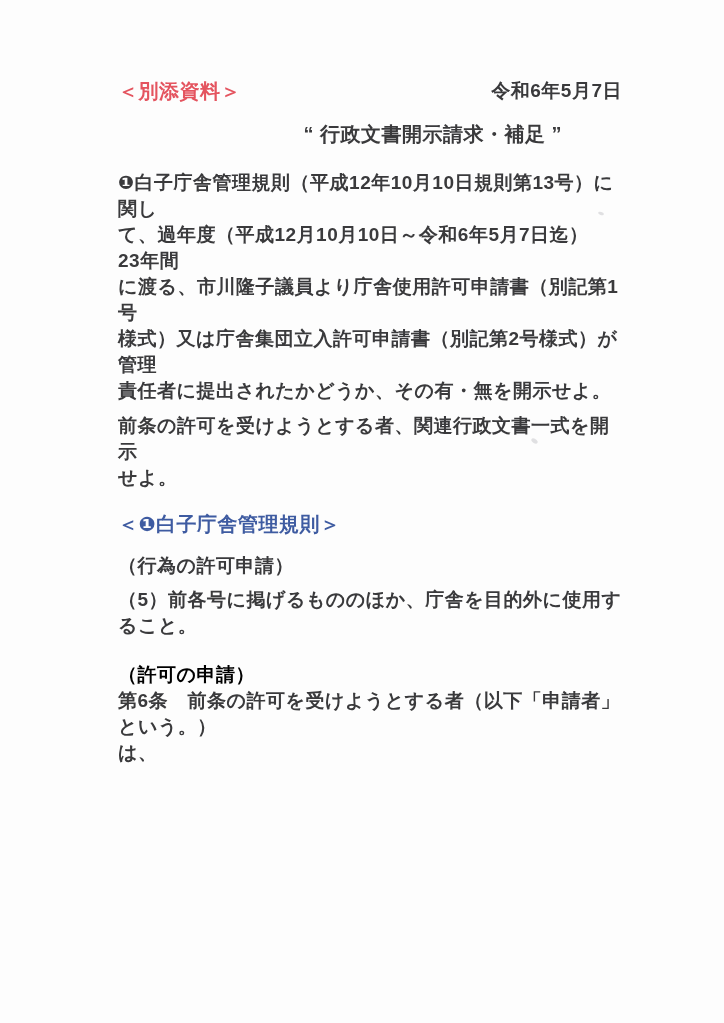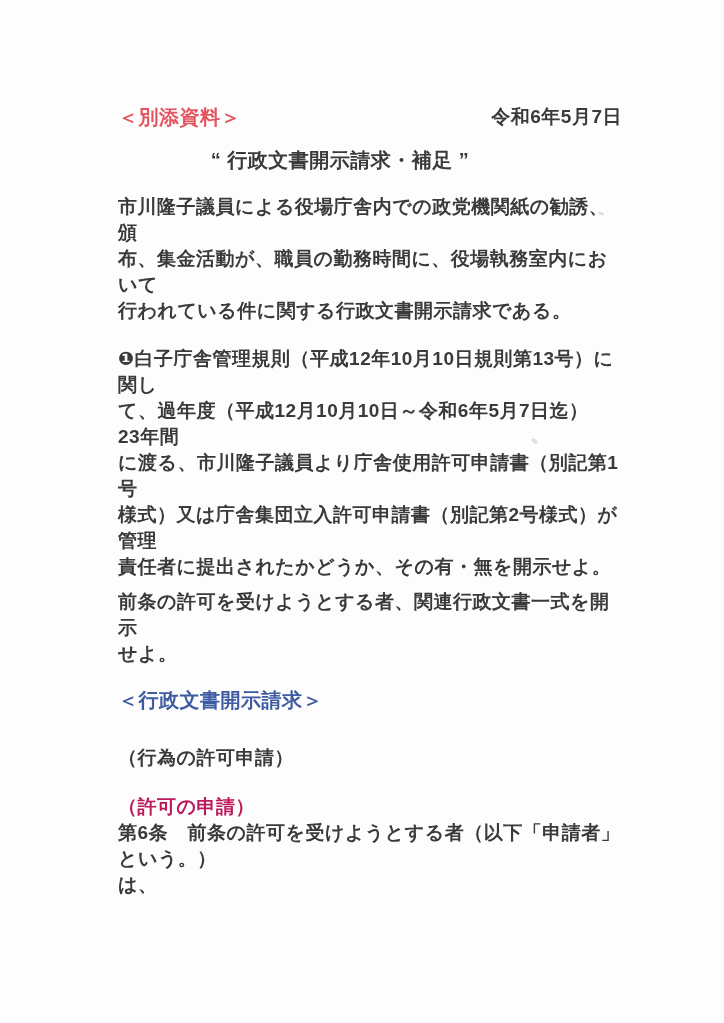--- a/index.html
+++ b/index.html
@@ -10,21 +10,21 @@
   .page {
     position: relative;
     width: 724px;
     height: 1023px;
     background: #fdfdfd;
     overflow: hidden;
     font-family: "Liberation Sans", "DejaVu Sans", sans-serif;
     font-weight: bold;
     color: #3a3a3c;
     box-sizing: border-box;
-    padding: 104px 102px 0 118px;
+    padding: 78px 102px 0 118px;
     font-size: 19px;
     line-height: 26px;
     letter-spacing: 0.5px;
   }
   .para, .caption, .heading {
     margin: 0;
     white-space: pre-line;
   }
   .header-row {
     display: flex;
@@ -32,40 +32,40 @@
     align-items: flex-start;
   }
   .attachment-label {
     color: #e4545f;
     font-size: 20px;
   }
   .doc-date {
     font-size: 19px;
   }
   .doc-title {
-    text-align: center;
+    text-align: right;
     margin-top: 16px;
     margin-right: 60px;
     font-size: 20px;
     line-height: 28px;
   }
   .intro       { margin-top: 20px; }
   .item1       { margin-top: 22px; }
   .item2       { margin-top: 9px; }
   .rules-heading {
     margin-top: 20px;
     color: #3e5ba1;
     font-size: 20px;
   }
-  .art5-caption { margin-top: 32px; }
+  .art5-caption { margin-top: 16px; }
   .art5-text    { margin-top: 22px; }
   .item5        { margin-top: 8px; }
   .art6-caption {
     margin-top: 23px;
-    color: #be185d;
+    color: #000000;
   }
   .art6-text    { margin-top: 0; }
   .scan-artifact {
     position: absolute;
     background: #c9c9cc;
     border-radius: 50%;
     opacity: 0.55;
   }
   .artifact-1 { left: 531px; top: 439px; width: 7px; height: 4px; transform: rotate(35deg); }
   .artifact-2 { left: 598px; top: 212px; width: 6px; height: 3px; transform: rotate(20deg); }
@@ -75,38 +75,36 @@
 
 <div class="page">
 
   <div class="header-row">
     <span class="attachment-label">＜別添資料＞</span>
     <span class="doc-date">令和6年5月7日</span>
   </div>
 
   <div class="doc-title">“ 行政文書開示請求・補足 ”</div>
 
-  <p class="para intro">市川隆子議員による役場庁舎内での政党機関紙の勧誘、頒
-布、集金活動が、職員の勤務時間に、役場執務室内において
-行われている件に関する行政文書開示請求である。</p>
 
   <p class="para item1">❶白子庁舎管理規則（平成12年10月10日規則第13号）に関し
 て、過年度（平成12月10月10日～令和6年5月7日迄）　23年間
 に渡る、市川隆子議員より庁舎使用許可申請書（別記第1号
 様式）又は庁舎集団立入許可申請書（別記第2号様式）が管理
 責任者に提出されたかどうか、その有・無を開示せよ。</p>
 
   <p class="para item2">前条の許可を受けようとする者、関連行政文書一式を開示
 せよ。</p>
 
-  <div class="heading rules-heading">＜行政文書開示請求＞</div>
+  <div class="heading rules-heading">＜❶白子庁舎管理規則＞</div>
 
   <p class="para caption art5-caption">（行為の許可申請）</p>
 
 
+  <p class="para item5">（5）前各号に掲げるもののほか、庁舎を目的外に使用すること。</p>
 
   <p class="para caption art6-caption">（許可の申請）</p>
 
   <p class="para art6-text"><span>第6条　前条の許可を受けようとする者（以下「申請者」という。）
 は、</span></p>
 
   <div class="scan-artifact artifact-1"></div>
   <div class="scan-artifact artifact-2"></div>
 
 </div>

